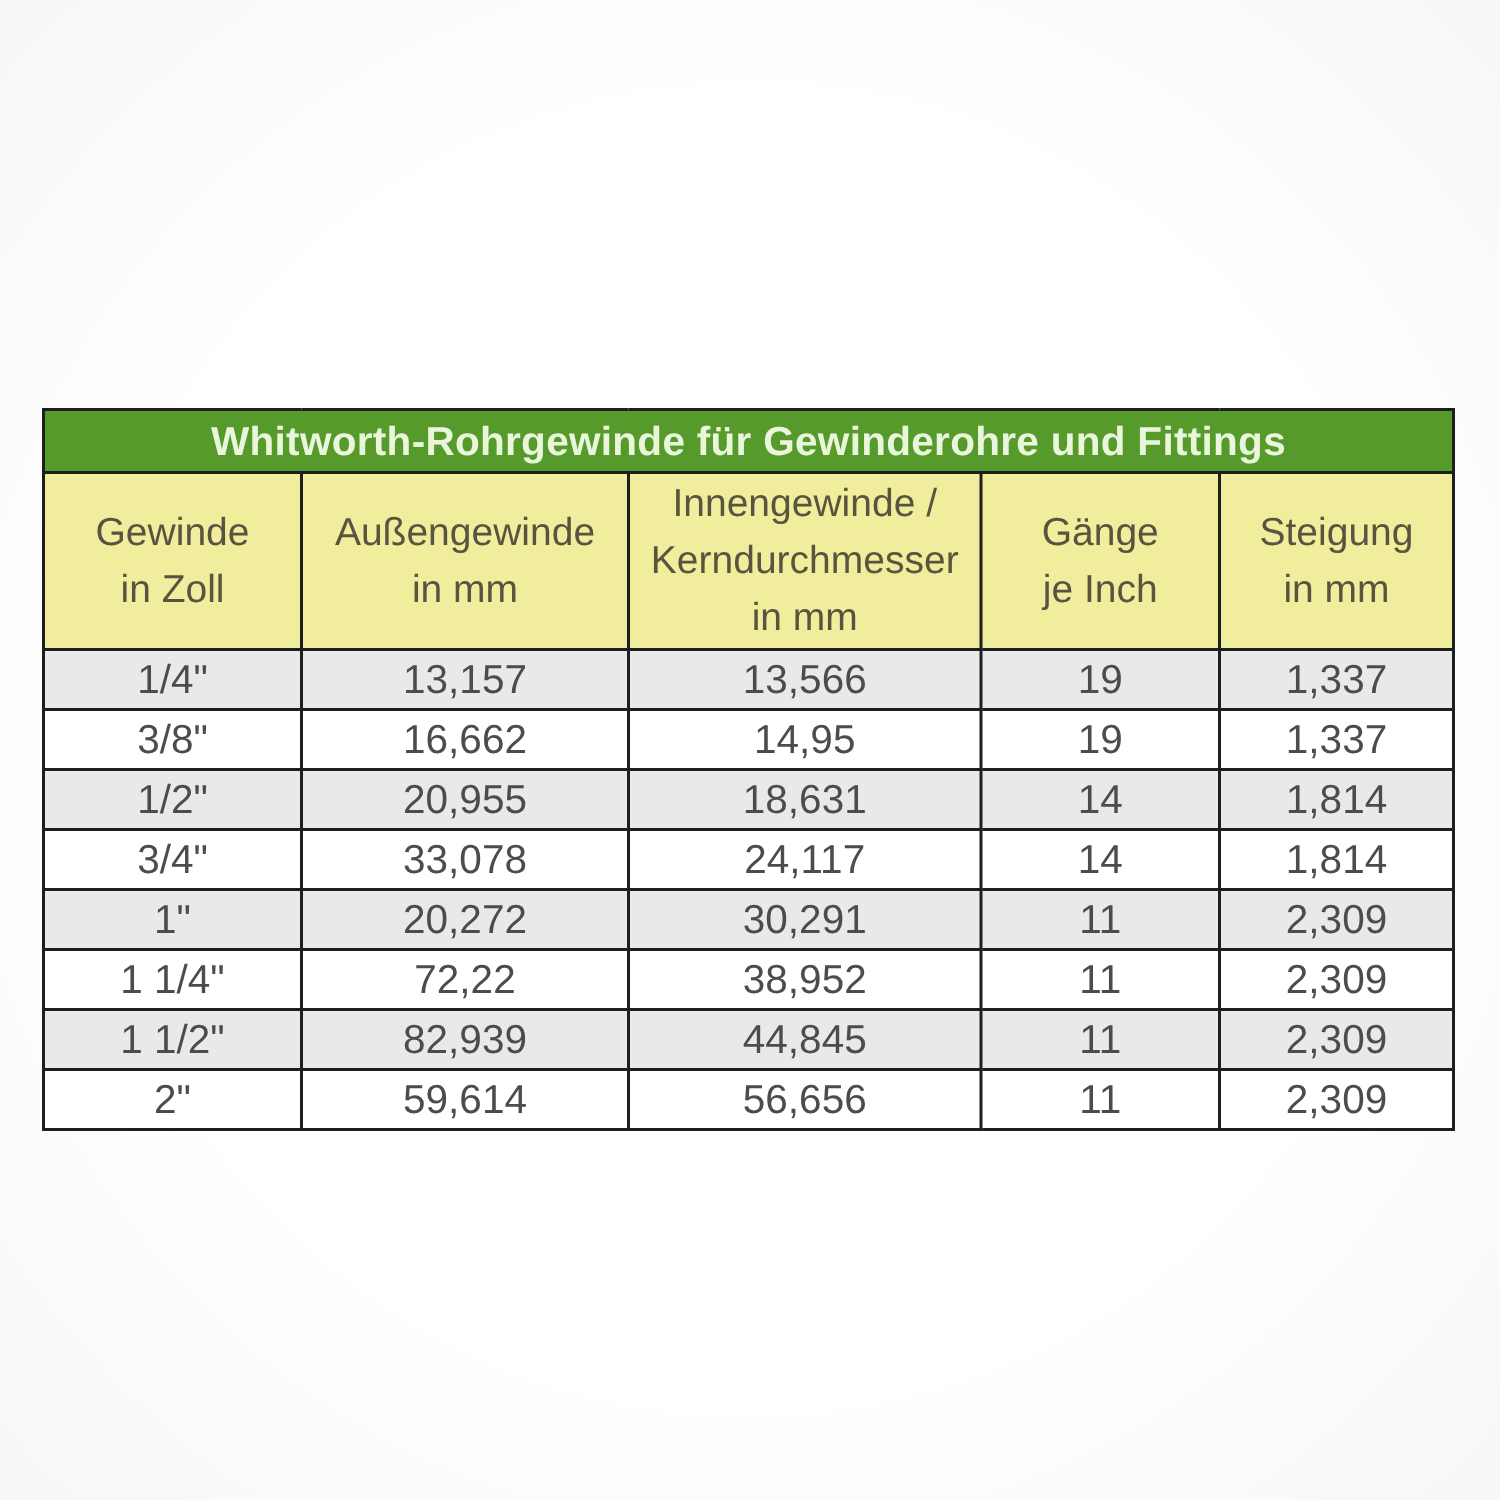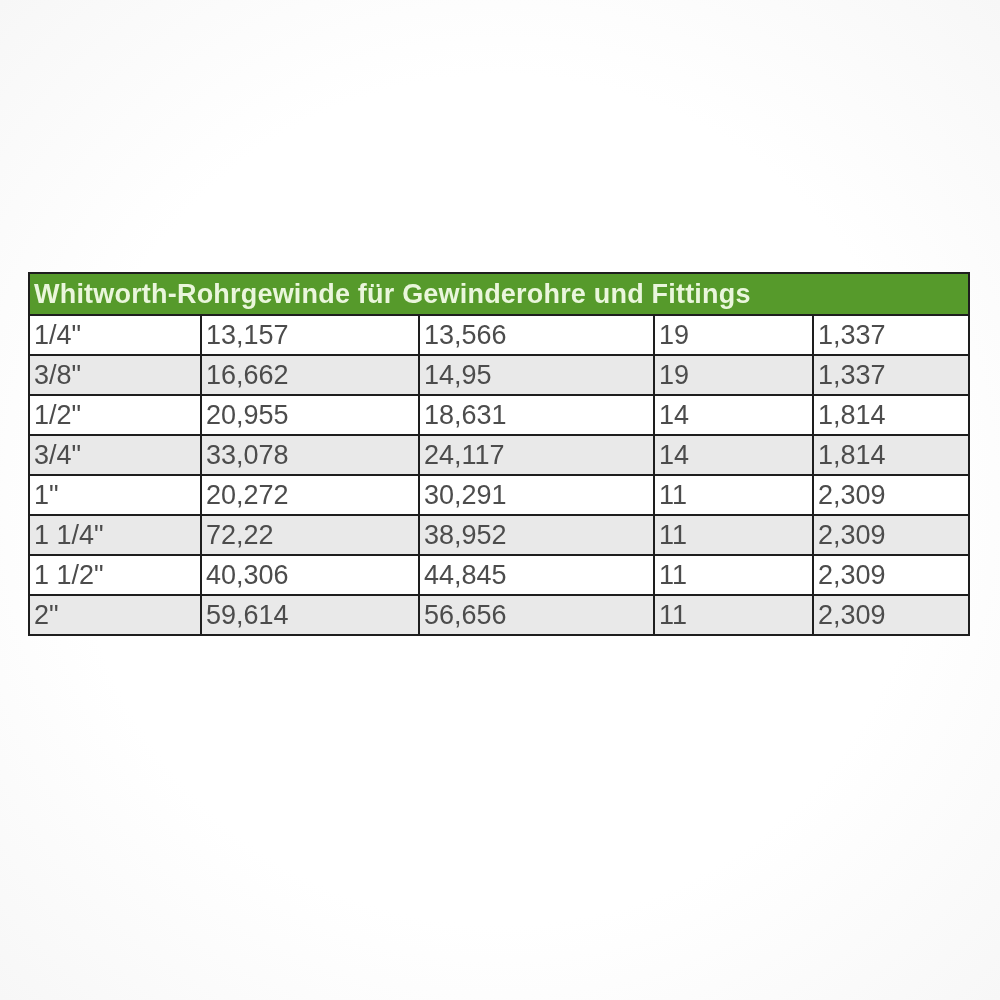--- a/index.html
+++ b/index.html
@@ -28,20 +28,21 @@
     table-layout: fixed;
     width: 100%;
   }
   table.spec col.c1 { width: 172px; }
   table.spec col.c2 { width: 218px; }
   table.spec col.c3 { width: 235px; }
   table.spec col.c4 { width: 159px; }
   table.spec col.c5 { width: 156px; }
   table.spec td {
     border: 2px solid #1e1e1e;
+    text-align: center;
     vertical-align: middle;
     padding: 0 4px;
     box-sizing: border-box;
   }
   td.title-cell {
     background: #569a2b;
     color: #eaf6dc;
     font-size: 27px;
     font-weight: bold;
     height: 42px;
@@ -73,20 +74,33 @@
         <col class="c1">
           <col class="c2">
           <col class="c3">
           <col class="c4">
           <col class="c5">
       </colgroup>
       <tbody>
         <tr>
           <td class="title-cell" colspan="5">Whitworth-Rohrgewinde für Gewinderohre und Fittings</td>
         </tr>
+        <tr class="header-row">
+          <td>Gewinde
+in Zoll</td>
+          <td>Außengewinde
+in mm</td>
+          <td>Innengewinde /
+Kerndurchmesser
+in mm</td>
+          <td>Gänge
+je Inch</td>
+          <td>Steigung
+in mm</td>
+        </tr>
         <tr class="data-row">
           <td>1/4"</td>
           <td>13,157</td>
           <td>13,566</td>
           <td>19</td>
           <td>1,337</td>
         </tr>
         <tr class="data-row">
           <td>3/8"</td>
           <td>16,662</td>
@@ -117,21 +131,21 @@
         </tr>
         <tr class="data-row">
           <td>1 1/4"</td>
           <td>72,22</td>
           <td>38,952</td>
           <td>11</td>
           <td>2,309</td>
         </tr>
         <tr class="data-row">
           <td>1 1/2"</td>
-          <td>40,306</td>
+          <td>82,939</td>
           <td>44,845</td>
           <td>11</td>
           <td>2,309</td>
         </tr>
         <tr class="data-row">
           <td>2"</td>
           <td>59,614</td>
           <td>56,656</td>
           <td>11</td>
           <td>2,309</td>

